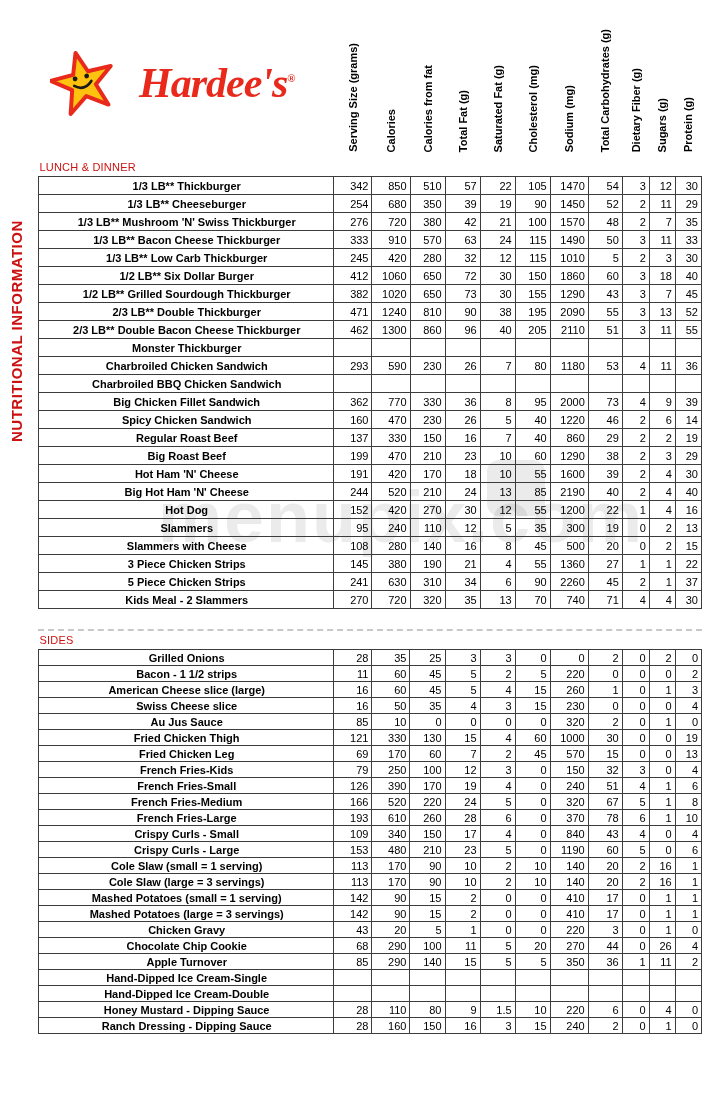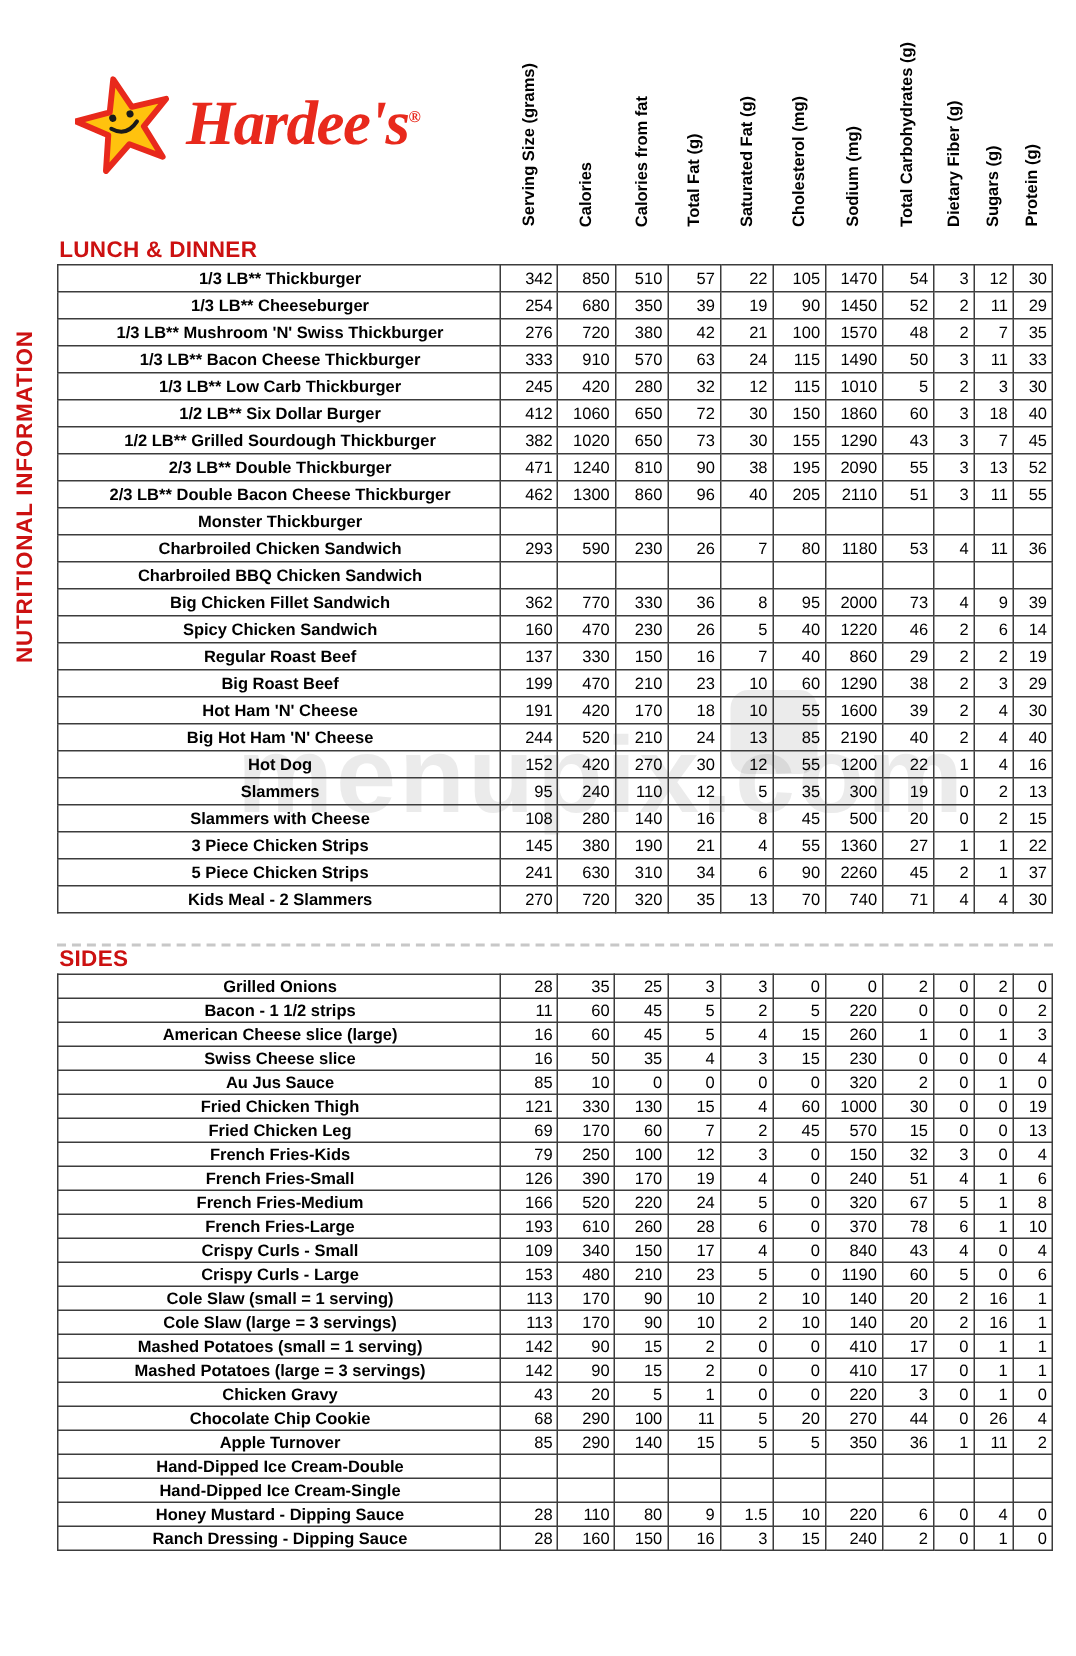--- a/index.html
+++ b/index.html
@@ -3,21 +3,21 @@
 <meta charset="utf-8">
 <style>
   html,body { margin:0; padding:0; }
   body {
     width:717px; height:1104px; background:#ffffff; overflow:hidden;
     font-family:"Liberation Sans", sans-serif; position:relative;
   }
   .sheet { position:relative; width:717px; height:1104px; }
 
   
-  .logo { position:absolute; top:50px; left:50px; display:flex; align-items:center; gap:8px; z-index:3; }
+  .logo { position:absolute; top:50px; left:50px; display:flex; align-items:center; gap:23px; z-index:3; }
   .logo svg { width:66px; height:66px; }
   .brand-text {
     font-family:"Liberation Serif", serif; font-style:italic; font-weight:bold;
     font-size:42px; color:#e8291c; letter-spacing:-1px; line-height:1;
   }
   .brand-reg { font-size:11px; color:#e8291c; vertical-align:super; font-style:normal; }
 
   
   .side-label {
     position:absolute; left:8px; top:150px; height:292px;
@@ -46,21 +46,21 @@
   .t2 { top:632px; }
 
   .col-head { vertical-align:bottom; text-align:center; padding:0 0 3px 0; height:150px; border:none; }
   .col-head .vert {
     writing-mode:vertical-rl; transform:rotate(180deg); display:inline-block;
     font-size:11px; font-weight:bold; color:#000; white-space:nowrap;
   }
   .name-head { border:none; }
 
   .section-row td {
-    border:none; color:#cc1111; font-weight:bold; font-size:15px;
+    border:none; color:#cc1111; font-weight:normal; font-size:11px;
     height:16px; line-height:16px; padding:0 0 1px 1px; letter-spacing:0.2px;
   }
 
   tbody.data-rows td { border:1px solid #3c3c3c; font-size:11px; box-sizing:border-box; }
   .t1 tbody.data-rows td { height:18px; line-height:16px; }
   .t2 tbody.data-rows td { height:16px; line-height:14px; }
   td.name-cell {
     font-weight:bold; color:#000; padding:0 2px 0 3px;
     white-space:nowrap; overflow:hidden; text-align:center;
   }
@@ -766,35 +766,35 @@
           <td class="num-cell">15</td>
           <td class="num-cell">5</td>
           <td class="num-cell">5</td>
           <td class="num-cell">350</td>
           <td class="num-cell">36</td>
           <td class="num-cell">1</td>
           <td class="num-cell">11</td>
           <td class="num-cell">2</td>
         </tr>
         <tr>
+          <td class="name-cell">Hand-Dipped Ice Cream-Single</td>
+          <td class="num-cell"></td>
+          <td class="num-cell"></td>
+          <td class="num-cell"></td>
+          <td class="num-cell"></td>
+          <td class="num-cell"></td>
+          <td class="num-cell"></td>
+          <td class="num-cell"></td>
+          <td class="num-cell"></td>
+          <td class="num-cell"></td>
+          <td class="num-cell"></td>
+          <td class="num-cell"></td>
+        </tr>
+        <tr>
           <td class="name-cell">Hand-Dipped Ice Cream-Double</td>
-          <td class="num-cell"></td>
-          <td class="num-cell"></td>
-          <td class="num-cell"></td>
-          <td class="num-cell"></td>
-          <td class="num-cell"></td>
-          <td class="num-cell"></td>
-          <td class="num-cell"></td>
-          <td class="num-cell"></td>
-          <td class="num-cell"></td>
-          <td class="num-cell"></td>
-          <td class="num-cell"></td>
-        </tr>
-        <tr>
-          <td class="name-cell">Hand-Dipped Ice Cream-Single</td>
           <td class="num-cell"></td>
           <td class="num-cell"></td>
           <td class="num-cell"></td>
           <td class="num-cell"></td>
           <td class="num-cell"></td>
           <td class="num-cell"></td>
           <td class="num-cell"></td>
           <td class="num-cell"></td>
           <td class="num-cell"></td>
           <td class="num-cell"></td>

